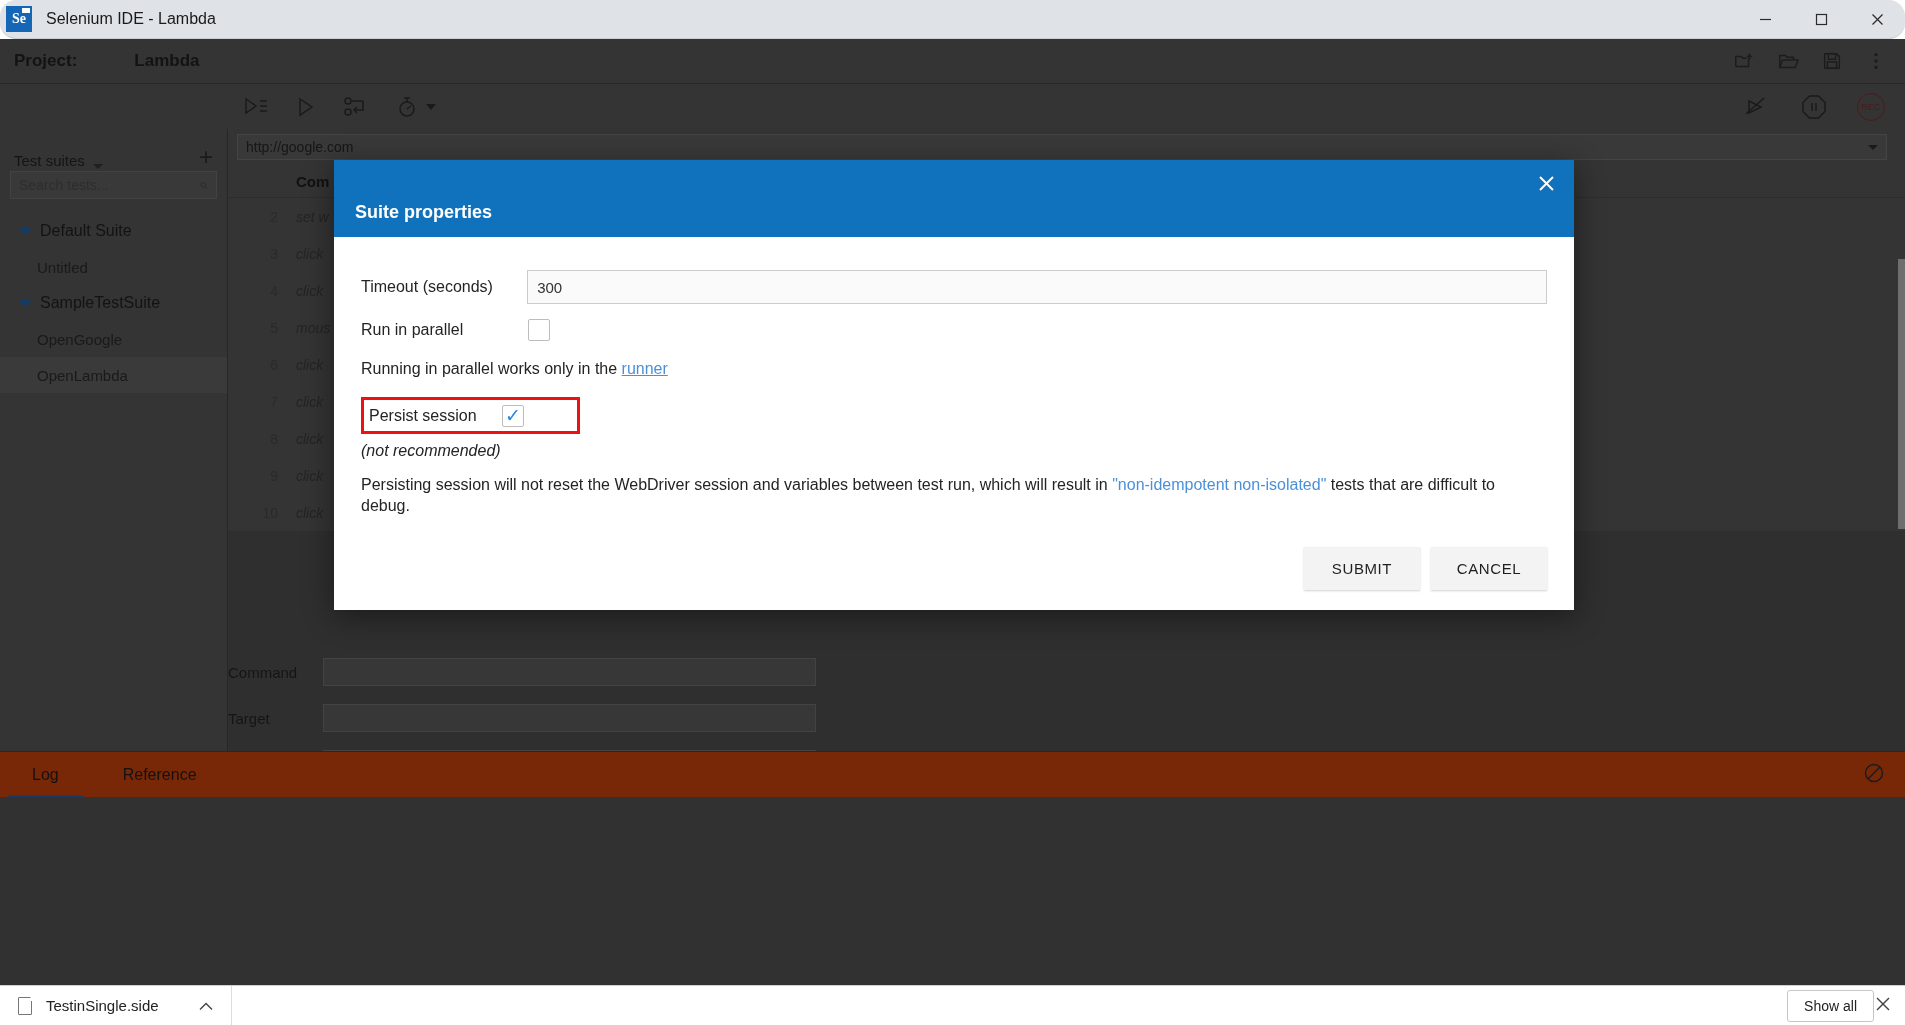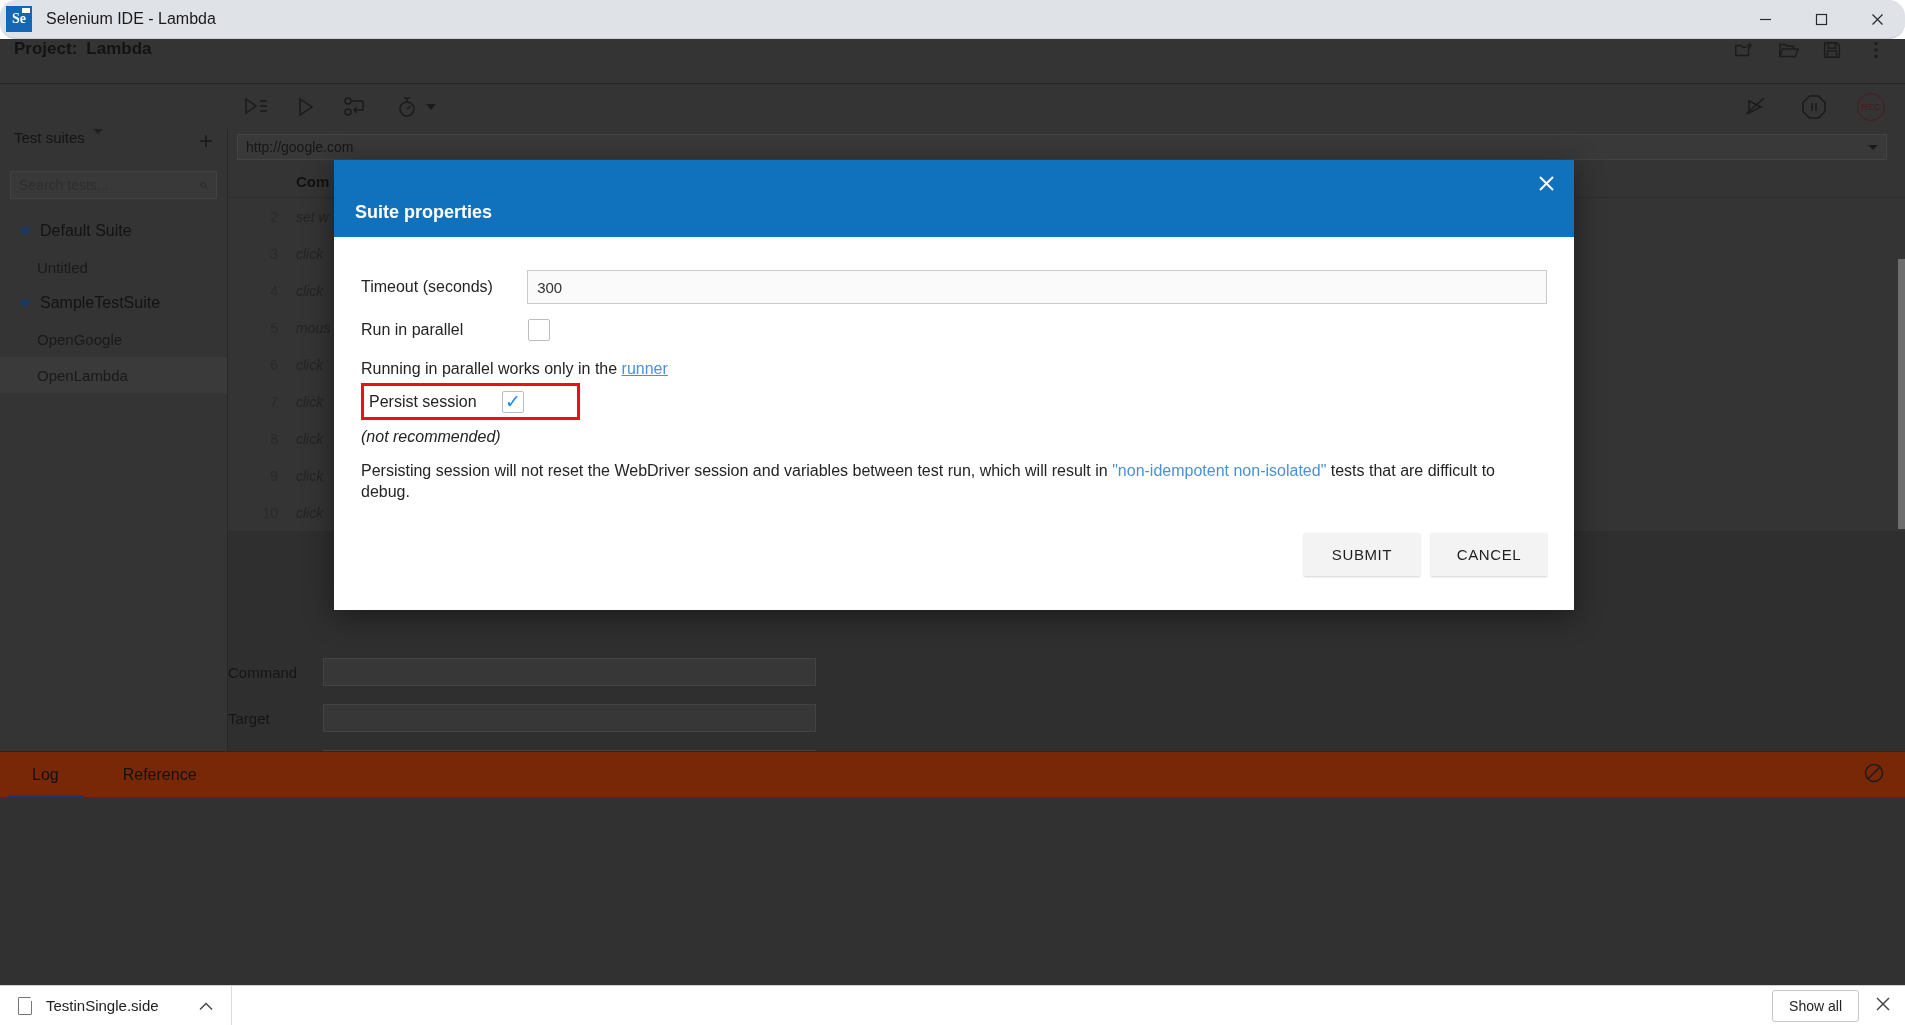--- a/index.html
+++ b/index.html
@@ -43,22 +43,23 @@
     background: #4d4d4d;
   }
   .ide-shade {
     position: absolute; inset: 0; background: rgba(0,0,0,0.38);
     pointer-events: none; z-index: 40;
   }
 
   
   .project-bar {
     position: absolute; top: 0; left: 0; width: 1905px; height: 45px;
-    background: #545454; display: flex; align-items: flex-start;
+    background: #545454; display: flex; align-items: center;
     border-bottom: 1px solid #3f3f3f;
+    gap: 48px;
   }
   .project-label {
     margin-left: 14px; font-size: 17px; font-weight: bold; color: #1f1f1f;
   }
   .project-name {
     margin-left: 9px; font-size: 17px; font-weight: bold; color: #1f1f1f;
   }
   .proj-icons { margin-left: auto; display: flex; align-items: center; gap: 22px; padding-right: 18px; }
   .pico { width: 22px; height: 22px; color: #2e2e2e; display: block; }
 
@@ -75,21 +76,21 @@
     color: #7d2a2a; font-size: 9px; font-weight: normal; display: flex;
     align-items: center; justify-content: center; letter-spacing: .2px;
   }
 
   
   .sidebar {
     position: absolute; top: 90px; left: 0; width: 228px; height: 856px;
     background: #545454; border-right: 1px solid #3f3f3f;
   }
   .suites-head {
-    display: flex; align-items: flex-start; height: 40px; padding: 0 14px;
+    display: flex; align-items: flex-end; height: 40px; padding: 0 14px;
   }
   .suites-title { font-size: 15px; color: #222; }
   .caret-sm {
     margin-left: 8px; width: 0; height: 0;
     border-left: 5px solid transparent; border-right: 5px solid transparent;
     border-top: 5px solid #333;
   }
   .plus-btn { margin-left: auto; font-size: 24px; color: #2d2d2d; line-height: 1; }
   .search-wrap {
     margin: 2px 10px 0 10px; height: 28px; border: 1px solid #6b6b6b;
@@ -200,21 +201,21 @@
   }
   .cbox {
     width: 22px; height: 22px; border: 1px solid #bdbdbd; background: #fff;
     border-radius: 2px; display: flex; align-items: center; justify-content: center;
   }
   .cbox .chk { color: #1e88e5; font-size: 19px; line-height: 1; }
   .note { font-size: 16px; color: #242424; margin: 10px 0 4px 0; }
   .lnk { color: #4a90d9; }
   .persist-row {
     display: flex; align-items: center; height: 37px;
-    border: 3px solid #ee1111; width: 219px; padding-left: 5px; margin-top: 5px;
+    border: 3px solid #ee1111; width: 219px; padding-left: 5px; margin-top: 19px;
   }
   .persist-row .flabel { width: 133px; }
   .subnote { font-size: 16px; color: #242424; margin-top: 8px; font-style: italic; }
   .desc {
     font-size: 16px; color: #242424; margin-top: 14px; line-height: 1.33;
     width: 1165px;
   }
   .modal-actions {
     display: flex; justify-content: flex-end; gap: 11px;
     padding: 30px 27px 0 27px;
@@ -237,21 +238,21 @@
   .file-ico {
     width: 14px; height: 18px; border: 1.4px solid #767676; border-radius: 1px;
     position: relative; background: #fff;
   }
   .file-ico::after {
     content: ""; position: absolute; top: -1.4px; right: -1.4px;
     border-left: 5px solid transparent; border-bottom: 5px solid #fff;
     border-top: 0; border-right: 0;
   }
   .chev-up { color: #444; font-size: 14px; margin-left: 26px; }
-  .dlright { margin-left: auto; display: flex; align-items: center; gap: 16px; padding-right: 14px; padding-left: 28px; }
+  .dlright { margin-left: auto; display: flex; align-items: center; gap: 1px; padding-right: 14px; padding-left: 28px; }
   .showall {
     border: 1px solid #c6c6c6; border-radius: 3px; padding: 7px 16px;
     font-size: 14px; color: #222; background: #fff; cursor: pointer;
     font-family: "Liberation Sans", sans-serif;
   }
   .dl-x { font-size: 19px; color: #444; }
 
   
   .vscroll {
     position: absolute; top: 220px; right: 0; width: 7px; height: 270px;

